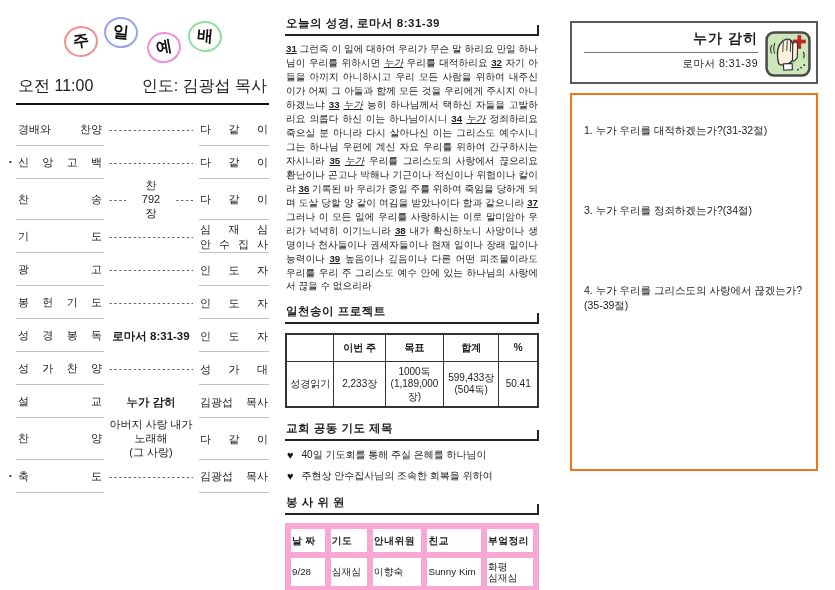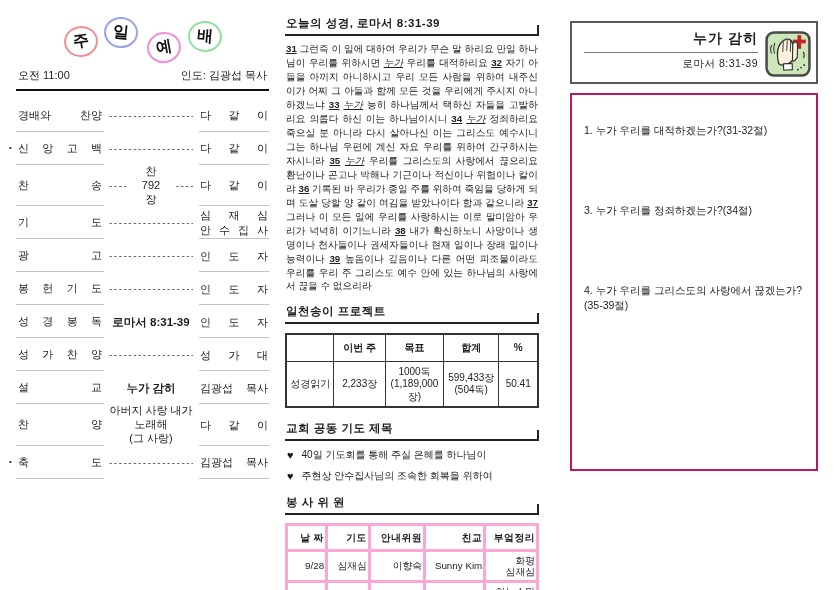--- a/index.html
+++ b/index.html
@@ -6,21 +6,21 @@
   .page{position:relative;width:835px;height:590px;background:#ffffff;margin:0 auto;
         font-family:"Liberation Sans",sans-serif;color:#1c1c1c;overflow:hidden;}
 
   
   .left-col{position:absolute;left:16px;top:12px;width:253px;}
   .title-area{position:relative;height:56px;}
   .tchar{position:absolute;display:flex;align-items:center;justify-content:center;
          width:30px;height:27px;border-radius:50%;border:2px solid #999;
          font-weight:bold;font-size:16px;color:#111;}
   .lc-header{display:flex;justify-content:space-between;align-items:flex-end;
-             font-size:11px;padding:0 2px 6px 2px;border-bottom:2px solid #111;}
+             font-size:16px;margin-top:8px;padding:0 2px 6px 2px;border-bottom:2px solid #111;}
   .svc-rows{margin-top:8px;}
   .svc-row{display:flex;align-items:center;min-height:33px;position:relative;font-size:11px;}
   .svc-row::before{content:"";position:absolute;left:0;bottom:0;width:88px;border-bottom:1px solid #c3c3c3;}
   .svc-row::after{content:"";position:absolute;right:0;bottom:0;width:70px;border-bottom:1px solid #c3c3c3;}
   .svc-label{width:84px;flex:none;text-align:justify;text-align-last:justify;position:relative;padding-left:2px;}
   .svc-mark{position:absolute;left:-7px;top:2px;font-style:normal;font-size:8px;color:#222;}
   .svc-dashes{flex:1;overflow:hidden;white-space:nowrap;color:#555;font-size:10px;
               letter-spacing:1.5px;margin:0 7px;text-align:center;}
   .svc-center{flex:1.6;text-align:center;white-space:pre-line;font-size:11px;line-height:1.25;margin:0 4px;}
   .svc-center.bold{font-weight:bold;font-size:11.5px;}
@@ -40,34 +40,34 @@
   table{border-collapse:collapse;width:100%;table-layout:fixed;}
   .proj-table{margin:9px 0 13px 0;border:2px solid #333;}
   .proj-table th,.proj-table td{border:1px solid #333;text-align:center;vertical-align:middle;
        font-size:10px;white-space:pre-line;line-height:1.25;padding:2px 1px;}
   .proj-table th{height:22px;font-weight:bold;}
   .proj-table td{height:40px;}
   .prayer-list{margin:7px 0 12px 2px;}
   .prayer-item{display:flex;align-items:flex-start;font-size:10px;margin-bottom:6px;line-height:1.3;}
   .heart{margin-right:8px;font-size:11px;color:#111;}
   .vol-table{margin:8px 0 0 0;border:2px solid #333;}
-  .vol-table th,.vol-table td{border:3px solid #f9a8d4;text-align:right;vertical-align:middle;
+  .vol-table th,.vol-table td{border:6px solid #f9a8d4;text-align:left;vertical-align:middle;
        font-size:9.8px;white-space:pre-line;line-height:1.18;padding:2.5px 1px;}
   .vol-table th{height:18px;font-weight:bold;letter-spacing:.5px;}
 
   
   .sermon-head{position:absolute;left:570px;top:21px;width:248px;height:63px;
                border:2px solid #5a5a5a;box-sizing:border-box;}
   .sermon-head-inner{position:absolute;left:12px;right:58px;top:7px;text-align:right;}
   .sermon-title{font-weight:bold;font-size:14px;letter-spacing:1px;}
   .sermon-rule{border:none;border-top:1.5px solid #777;margin:4px 0 4px 0;}
   .sermon-ref{font-size:10.5px;letter-spacing:.5px;}
   .hands-icon{position:absolute;right:5px;top:8px;}
   .sermon-body{position:absolute;left:570px;top:93px;width:248px;height:378px;
-               border:2px solid #be185d;box-sizing:border-box;padding:28px 12px 0 12px;}
+               border:2px solid #f97316;box-sizing:border-box;padding:28px 12px 0 12px;}
   .q{font-size:10.5px;margin-bottom:66px;line-height:1.35;}
 </style>
 </head>
 <body>
 
 <div class="page">
 
   <div class="left-col">
     <div class="title-area">
       <span class="tchar" style="left:48px;top:14px;border-color:#f09090;transform:rotate(-8deg);">주</span>

